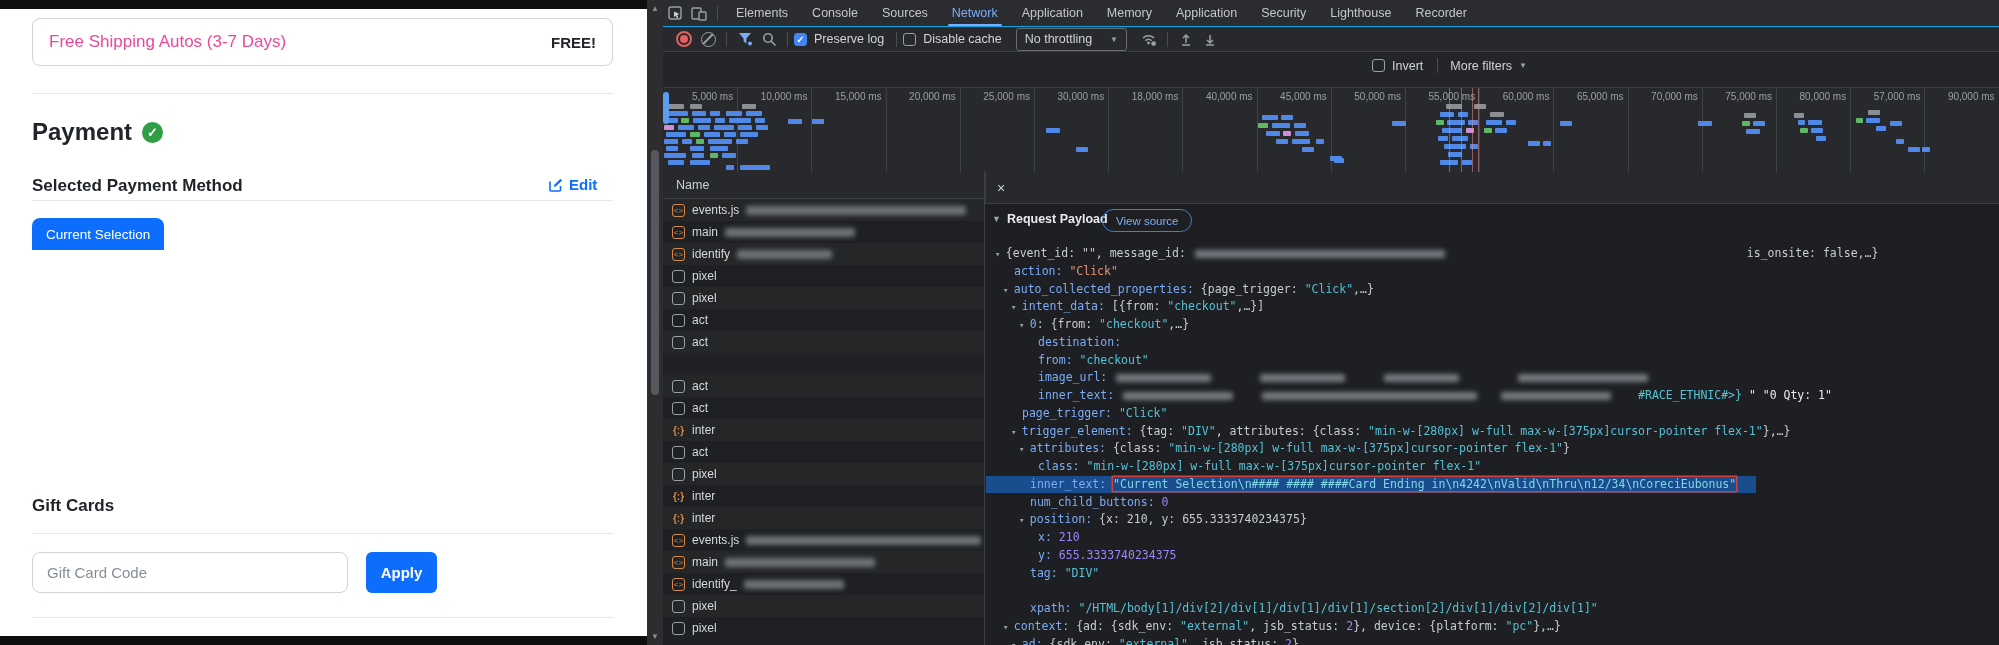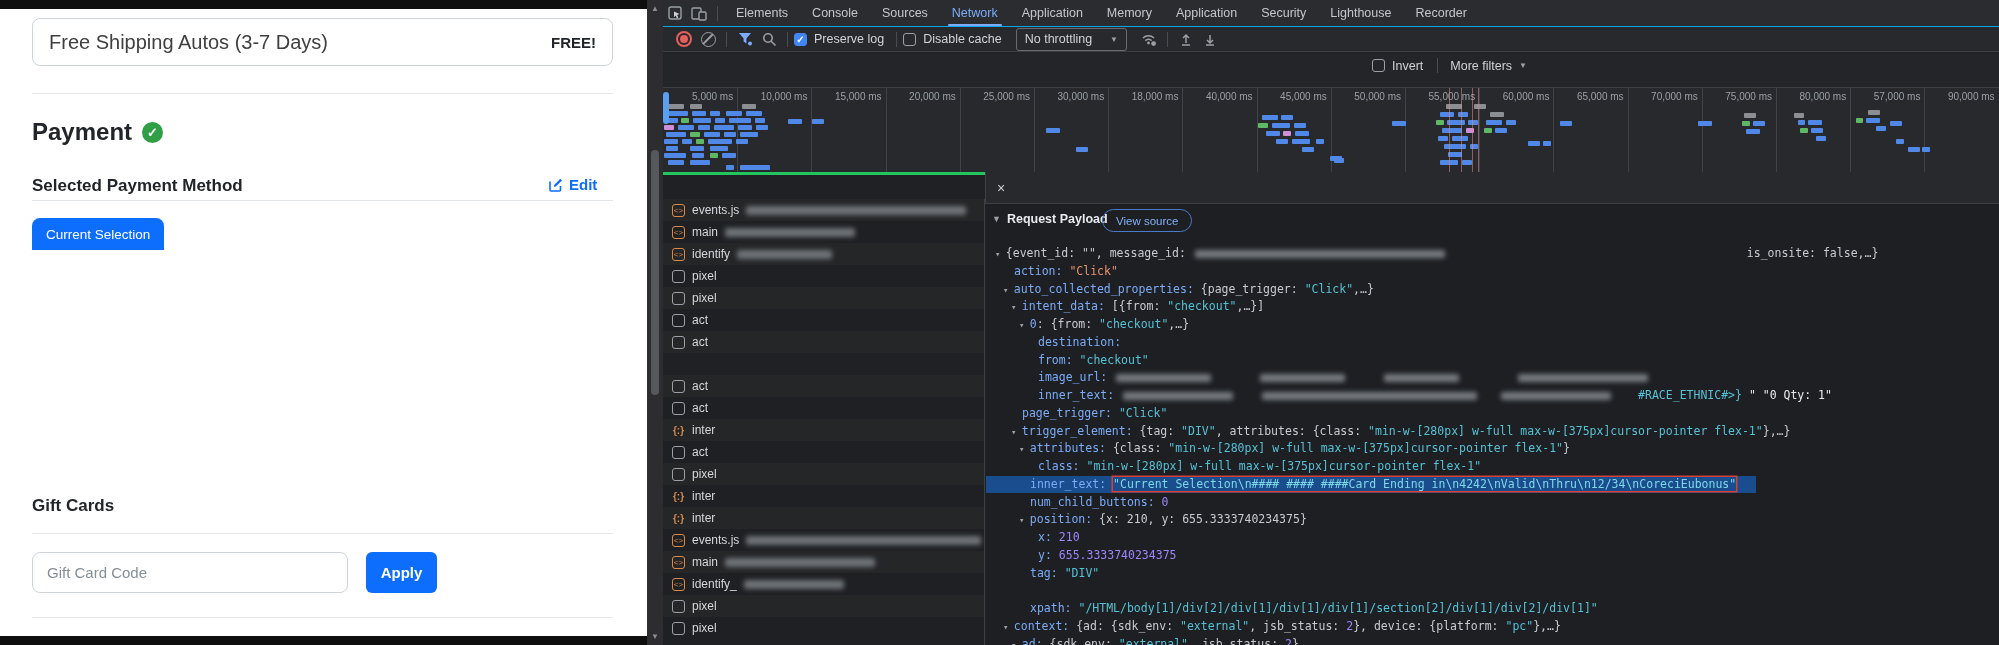--- a/index.html
+++ b/index.html
@@ -6,21 +6,21 @@
   .screen{position:relative;width:1999px;height:645px;overflow:hidden;background:#202124;
           font-family:"Liberation Sans",sans-serif;}
   .abs{position:absolute;}
 
   
   .left-panel{left:0;top:0;width:647px;height:645px;background:#fff;}
   .black-bar{left:0;width:647px;height:9px;background:#0e0e0e;}
   .ship-box{left:32px;top:18px;width:581px;height:48px;border:1px solid #ced4da;border-radius:8px;
             box-sizing:border-box;display:flex;align-items:center;justify-content:space-between;
             padding:0 16px;}
-  .ship-label{font-size:20px;color:#404040;}
+  .ship-label{font-size:17px;color:#ec4899;}
   .ship-price{font-size:15px;font-weight:bold;color:#212529;}
   .hrule{height:1px;background:#e4e7ea;}
   .pay-title{left:32px;top:118px;font-size:24px;font-weight:bold;color:#212529;display:flex;align-items:center;gap:10px;}
   .sel-method{left:32px;top:176px;font-size:17px;font-weight:bold;color:#212529;}
   .edit-link{left:548px;top:176px;display:flex;align-items:center;gap:5px;color:#0d6efd;
              font-size:15px;font-weight:bold;cursor:pointer;}
   .badge{left:32px;top:218px;height:32px;background:#0d6efd;color:#fff;font-size:13.5px;
          display:flex;align-items:center;padding:0 14px;border-radius:8px 8px 0 0;}
   .card{left:32px;top:250px;width:396px;height:222px;background:#3f51a0;border-radius:0 12px 12px 12px;
         box-shadow:0 2px 6px rgba(0,0,0,.25);}
@@ -70,21 +70,21 @@
   .dd-arrow{font-size:8px;color:#9aa0a6;}
   .filter-input{left:666px;top:58px;width:694px;height:24px;background:#35373c;border-radius:12px;
                 display:flex;align-items:center;padding:0 9px;box-sizing:border-box;color:#dfe1e5;gap:8px;}
   .filter-clear{margin-left:auto;width:14px;height:14px;border-radius:50%;background:#808489;color:#242528;
                 font-size:10px;display:flex;align-items:center;justify-content:center;cursor:pointer;}
   .pill{height:20px;border-radius:10px;border:1px solid #5c6064;background:#222326;color:#e4e6ea;
         display:flex;align-items:center;padding:0 9px;font-size:11.5px;margin-right:9px;cursor:pointer;flex:0 0 auto;}
   .pill.active{background:#2a5b9f;border-color:#2a5b9f;color:#d9e7ff;}
 
   
-  .timeline{left:663px;top:88px;width:1336px;height:84px;background:#28292d;border-bottom:3px solid #22c55e;overflow:hidden;}
+  .timeline{left:663px;top:88px;width:1336px;height:84px;background:#28292d;border-bottom:5px solid #22c55e;overflow:hidden;}
   .grid-line{position:absolute;top:0;width:1px;height:84px;background:#3f4246;}
   .grid-label{position:absolute;top:3px;width:66px;text-align:right;font-size:10px;color:#9aa0a6;}
   .wbar{position:absolute;height:5px;border-radius:1px;}
   .marker{position:absolute;top:0;width:1px;height:84px;background:rgba(230,140,140,0.55);}
   .tl-handle{position:absolute;left:0;top:4px;width:6px;height:32px;background:#5ba0f0;border-radius:3px;}
 
   
   .name-hd{left:663px;top:172px;width:322px;height:27px;background:#28292c;border-bottom:1px solid #3c4043;
            border-right:1px solid #3c4043;box-sizing:border-box;display:flex;align-items:center;padding-left:13px;color:#cbd0d5;}
   .req-pane{left:663px;top:199px;width:322px;height:446px;overflow:hidden;border-right:1px solid #3c4043;box-sizing:border-box;}
@@ -405,20 +405,23 @@
       <div class="wbar" style="left: 1233px; top: 51px; width: 8px; background: rgb(80, 136, 232);"></div>
       <div class="wbar" style="left: 1245px; top: 59px; width: 12px; background: rgb(80, 136, 232);"></div>
       <div class="wbar" style="left: 1259px; top: 59px; width: 8px; background: rgb(80, 136, 232);"></div>
       <div class="marker" style="left: 786px;"></div>
       <div class="marker" style="left: 798px;"></div>
       <div class="marker" style="left: 809px;"></div>
       <div class="marker" style="left: 815px;"></div>
       <div class="tl-handle"></div>
     </div>
 
+  <div class="abs name-hd dt">
+    <span>Name</span>
+  </div>
   <div class="abs req-pane" id="req-pane">
       <div class="req-row odd" style="top: 0px;">
         <span class="fico script">&lt;&gt;</span>
         <span>events.js</span>
         <span class="blurb" style="width: 220px;"></span>
       </div>
       <div class="req-row even" style="top: 22px;">
         <span class="fico script">&lt;&gt;</span>
         <span>main</span>
         <span class="blurb" style="width: 130px;"></span>

